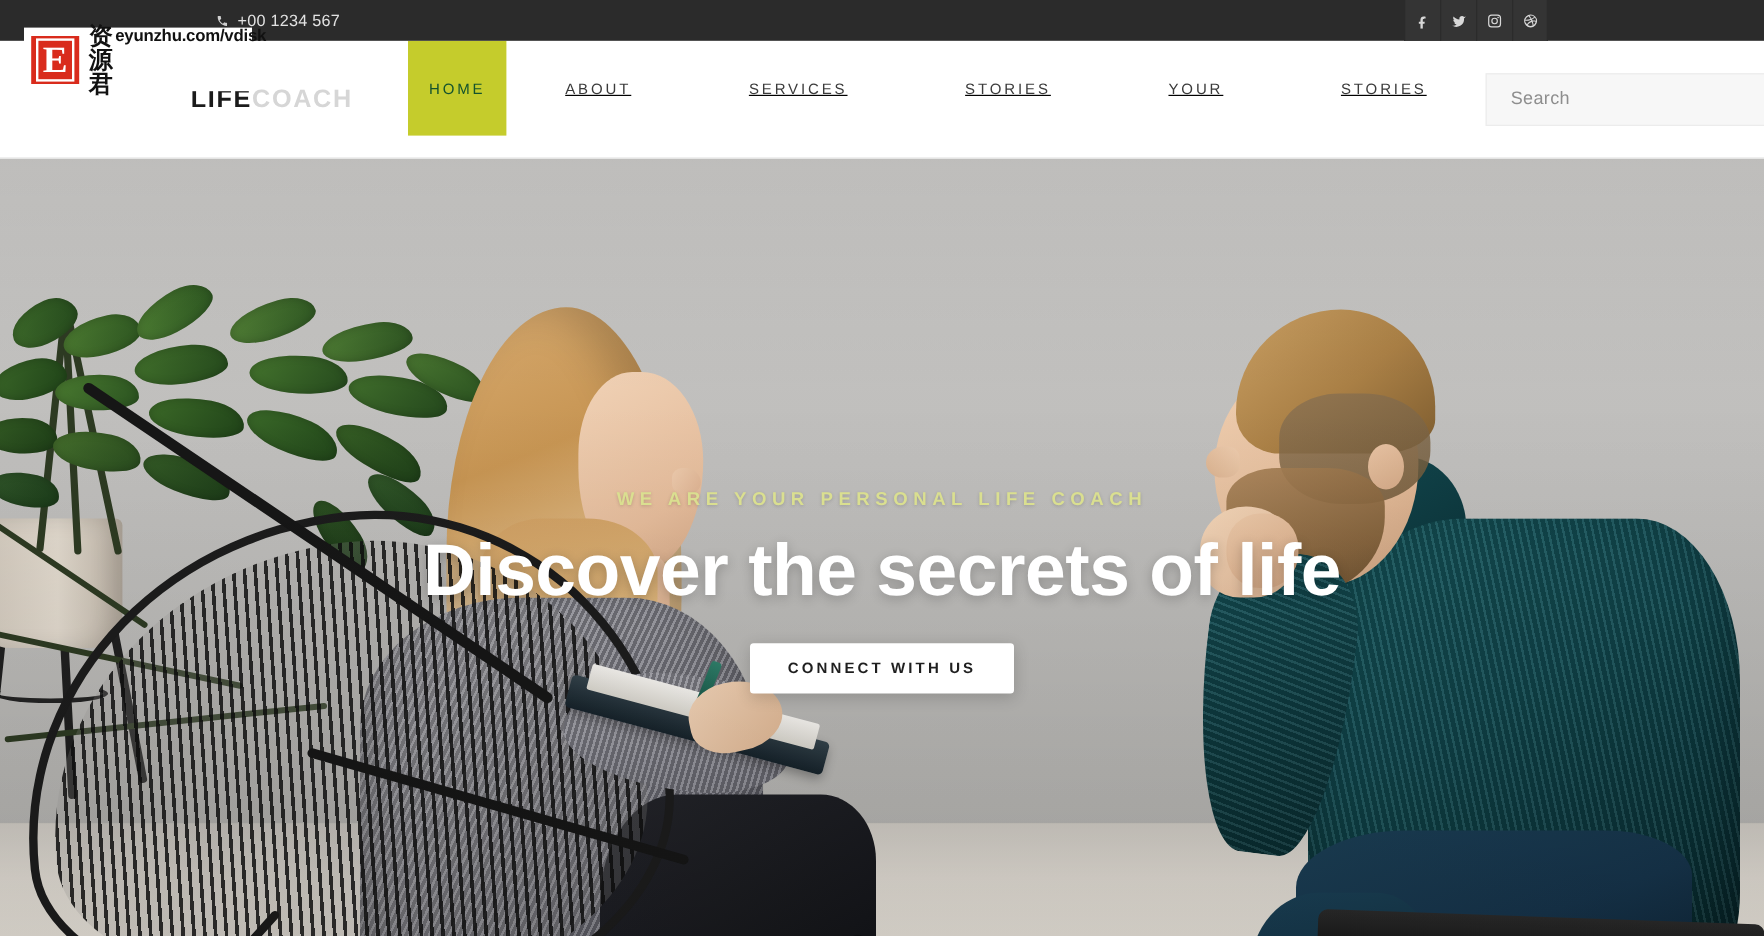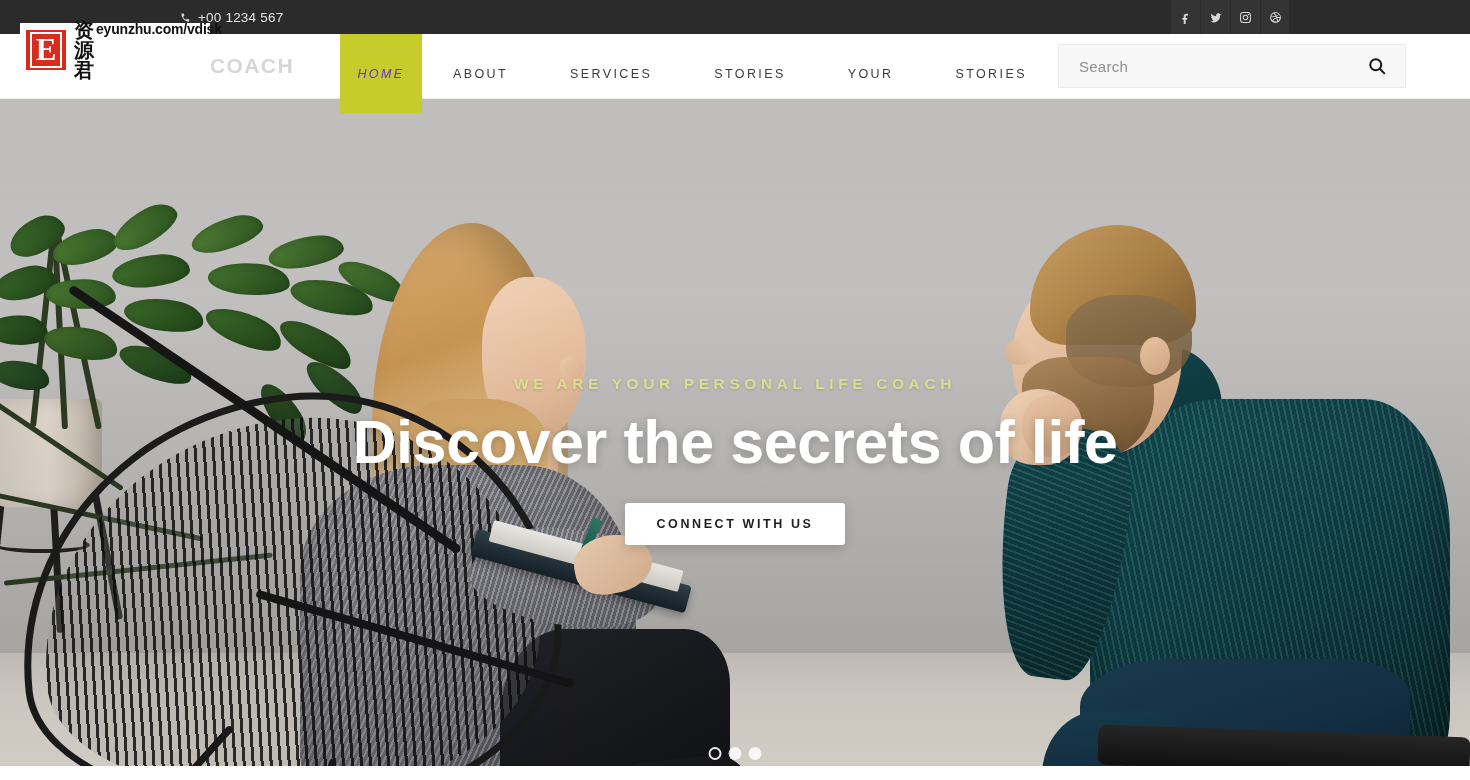--- a/index.html
+++ b/index.html
@@ -48,21 +48,21 @@
     background:#343434;
     border-left:1px solid #2b2b2b;
     text-decoration:none;
   }
   .social a:last-child{ border-right:1px solid #2b2b2b; }
   .social svg{ width:13px; height:13px; fill:#d8d8d8; display:block; }
 
   
   .header{
     position:relative;
-    height:65px;
+    height:98px;
     background:#fff;
     display:flex;
     align-items:stretch;
     z-index:20;
     border-bottom:1px solid #ececec;
   }
   .brand{
     width:340px;
     display:flex;
     align-items:center;
@@ -91,22 +91,22 @@
   .nav-item{
     display:flex;
     align-items:center;
     justify-content:center;
     height:79px;
   }
   .nav-item.home{
     width:82px;
     background:#c5cc2c;
   }
-  .nav-item.home a{ color:#6d28d9;font-style:italic; }
-  .nav-item.plain{ padding:0 31px; }
+  .nav-item.home a{ color:#14532d; }
+  .nav-item.plain{ padding:0 49px;text-decoration:underline; }
 
   .search-wrap{
     margin-left:auto;
     margin-right:180px;
     display:flex;
     align-items:center;
   }
   .searchbox{
     width:348px;
     height:44px;

